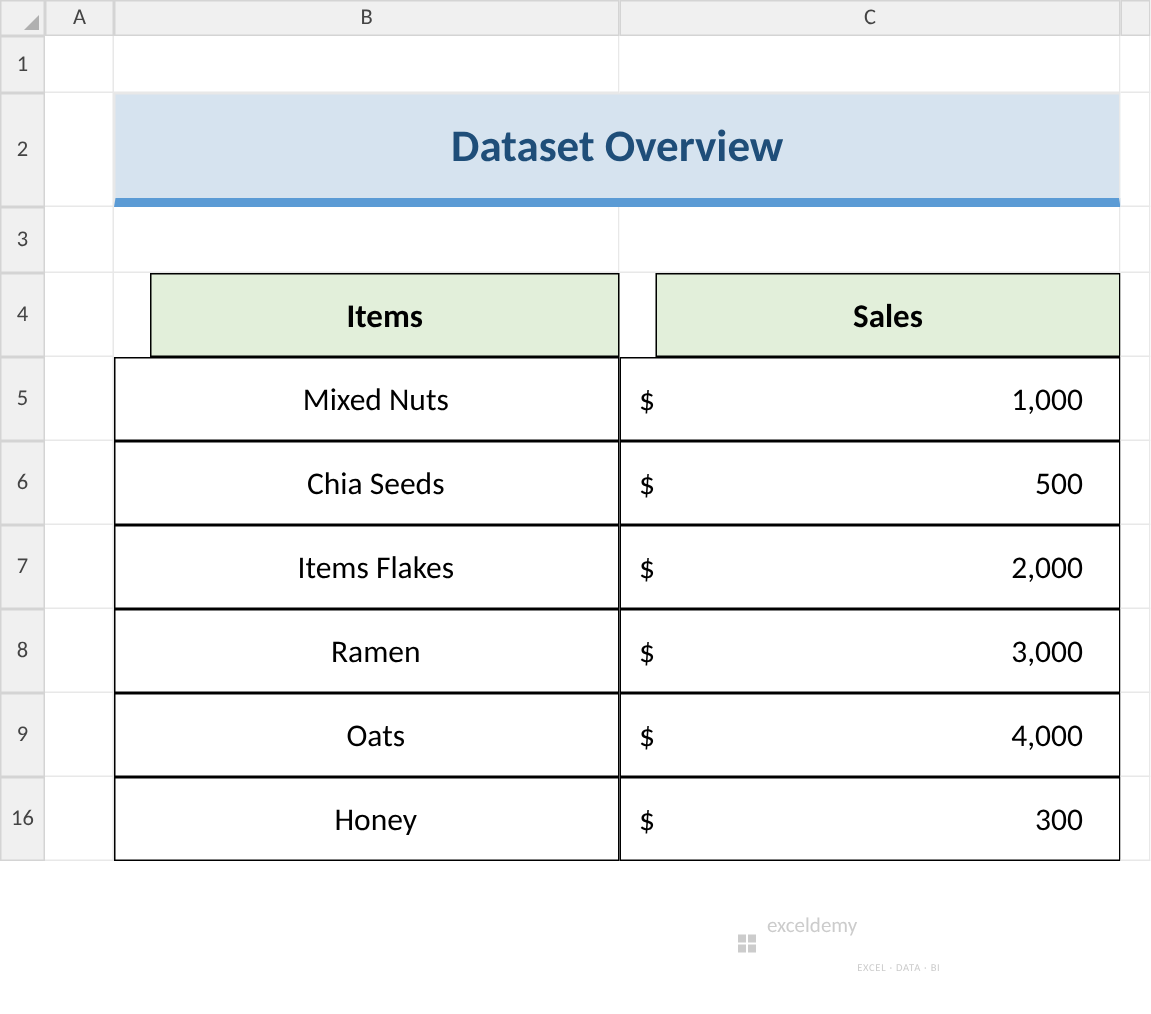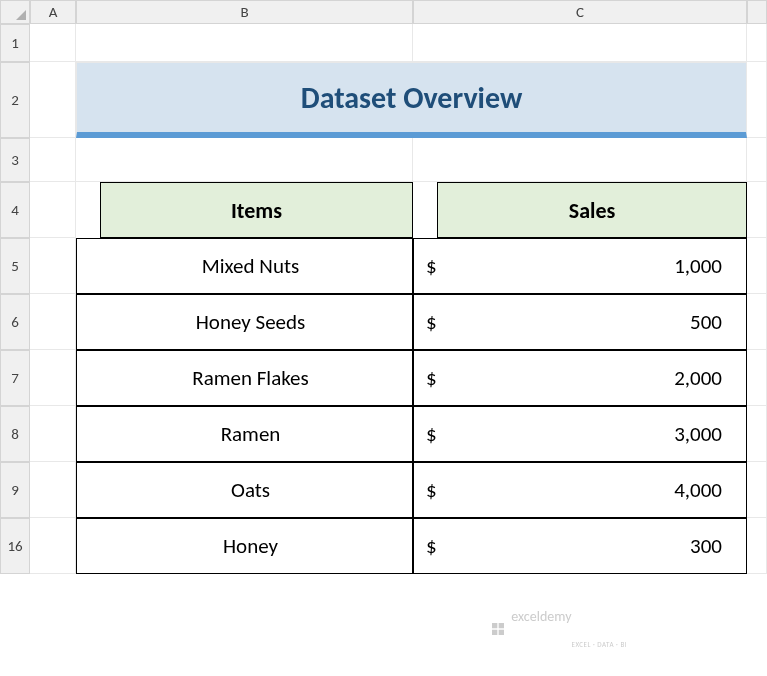--- a/index.html
+++ b/index.html
@@ -176,30 +176,30 @@
   <div class="body-cell"></div>
   <div class="table-cell-item">Mixed Nuts</div>
   <div class="table-cell-sales">
     <span class="currency-symbol">$</span>
     <span class="sales-value">1,000</span>
   </div>
   <div class="body-cell"></div>
 
   <div class="row-header">6</div>
   <div class="body-cell"></div>
-  <div class="table-cell-item">Honey Seeds</div>
+  <div class="table-cell-item">Chia Seeds</div>
   <div class="table-cell-sales">
     <span class="currency-symbol">$</span>
     <span class="sales-value">500</span>
   </div>
   <div class="body-cell"></div>
 
   <div class="row-header">7</div>
   <div class="body-cell"></div>
-  <div class="table-cell-item">Ramen Flakes</div>
+  <div class="table-cell-item">Items Flakes</div>
   <div class="table-cell-sales">
     <span class="currency-symbol">$</span>
     <span class="sales-value">2,000</span>
   </div>
   <div class="body-cell"></div>
 
   <div class="row-header">8</div>
   <div class="body-cell"></div>
   <div class="table-cell-item">Ramen</div>
   <div class="table-cell-sales">

